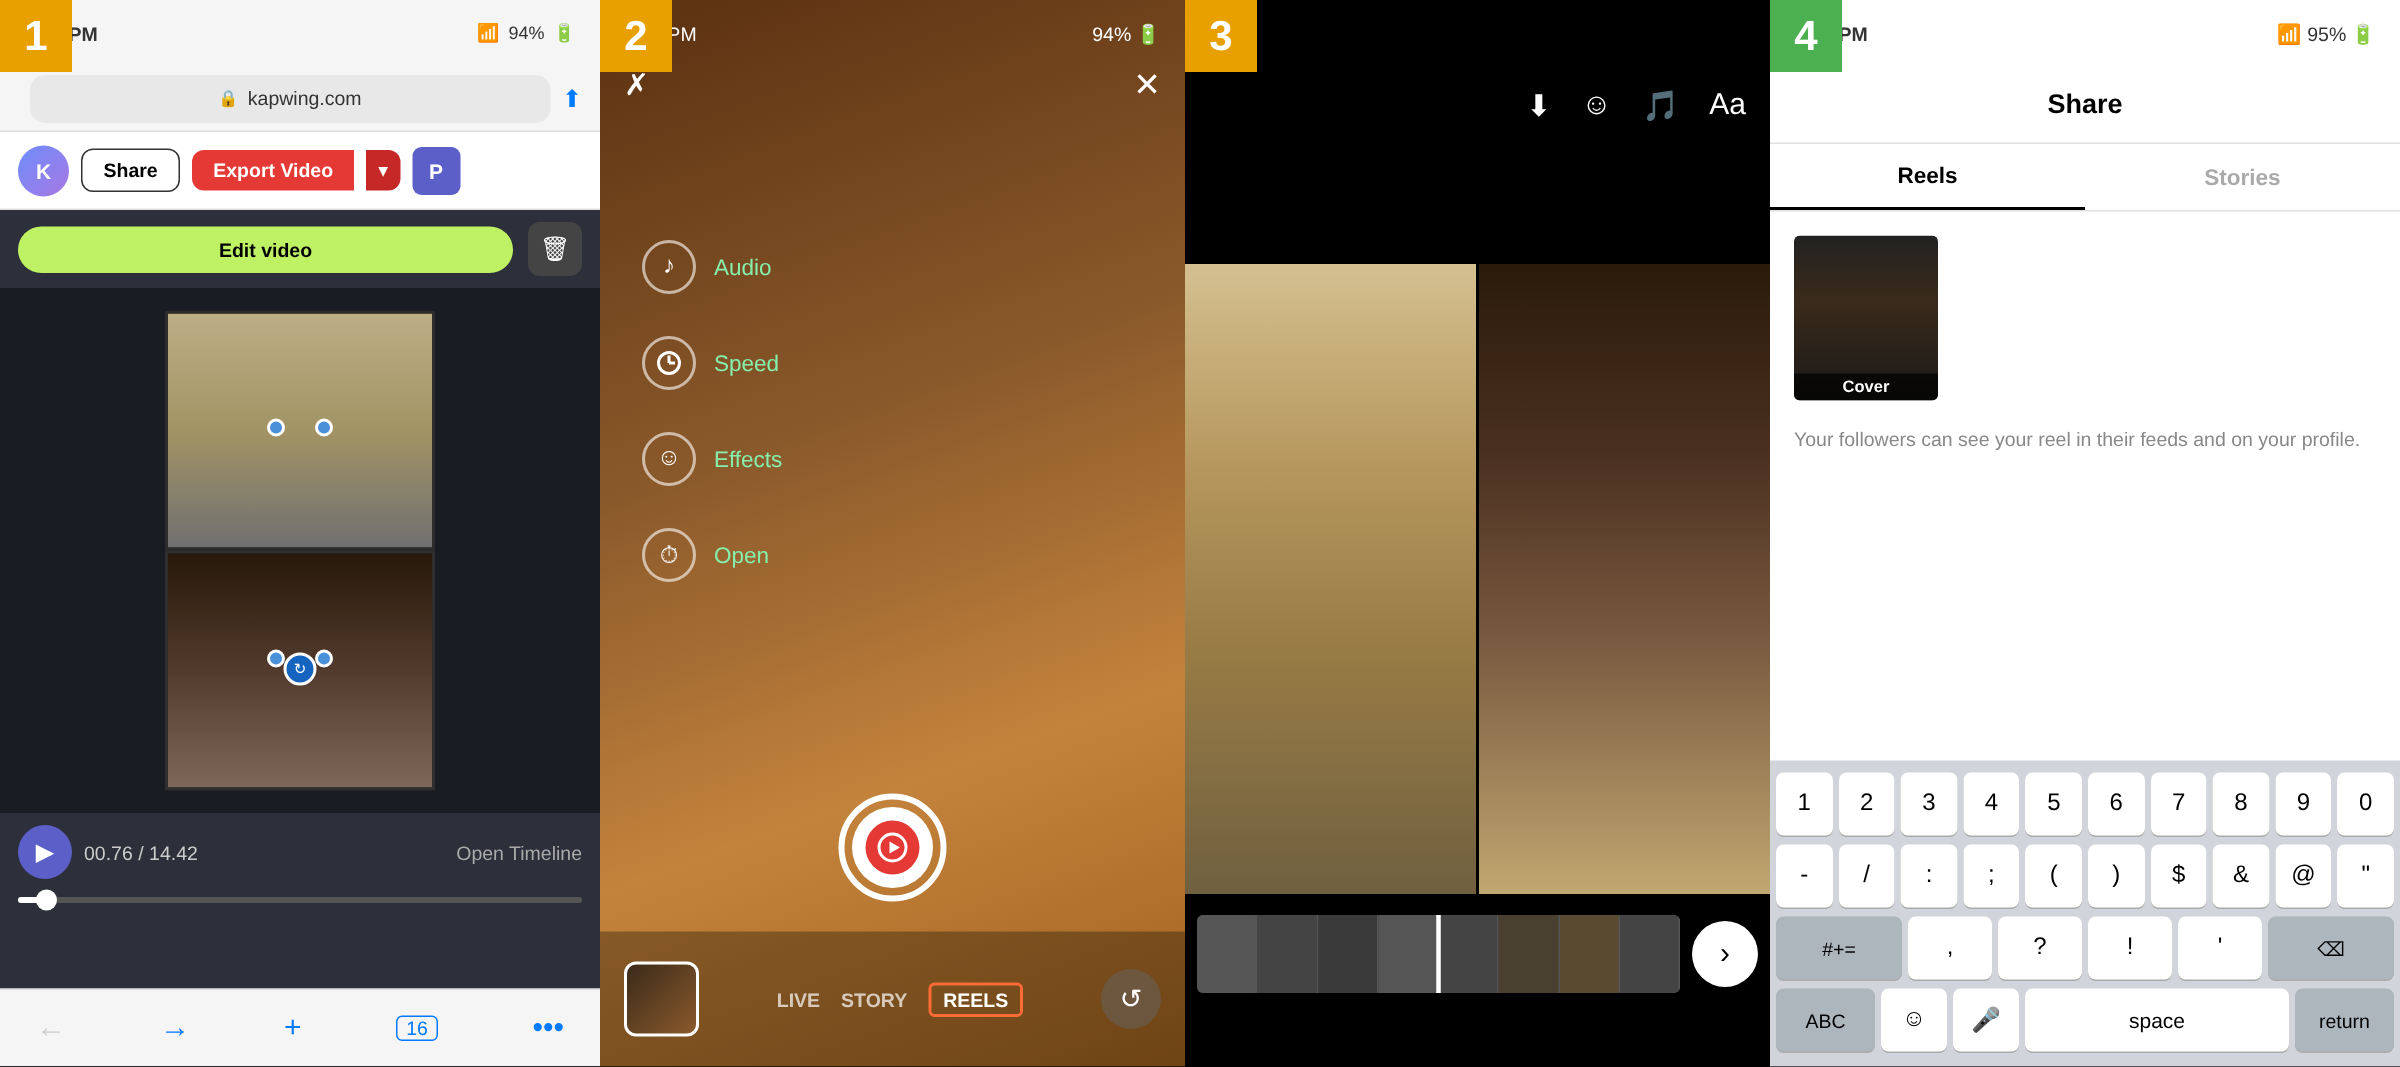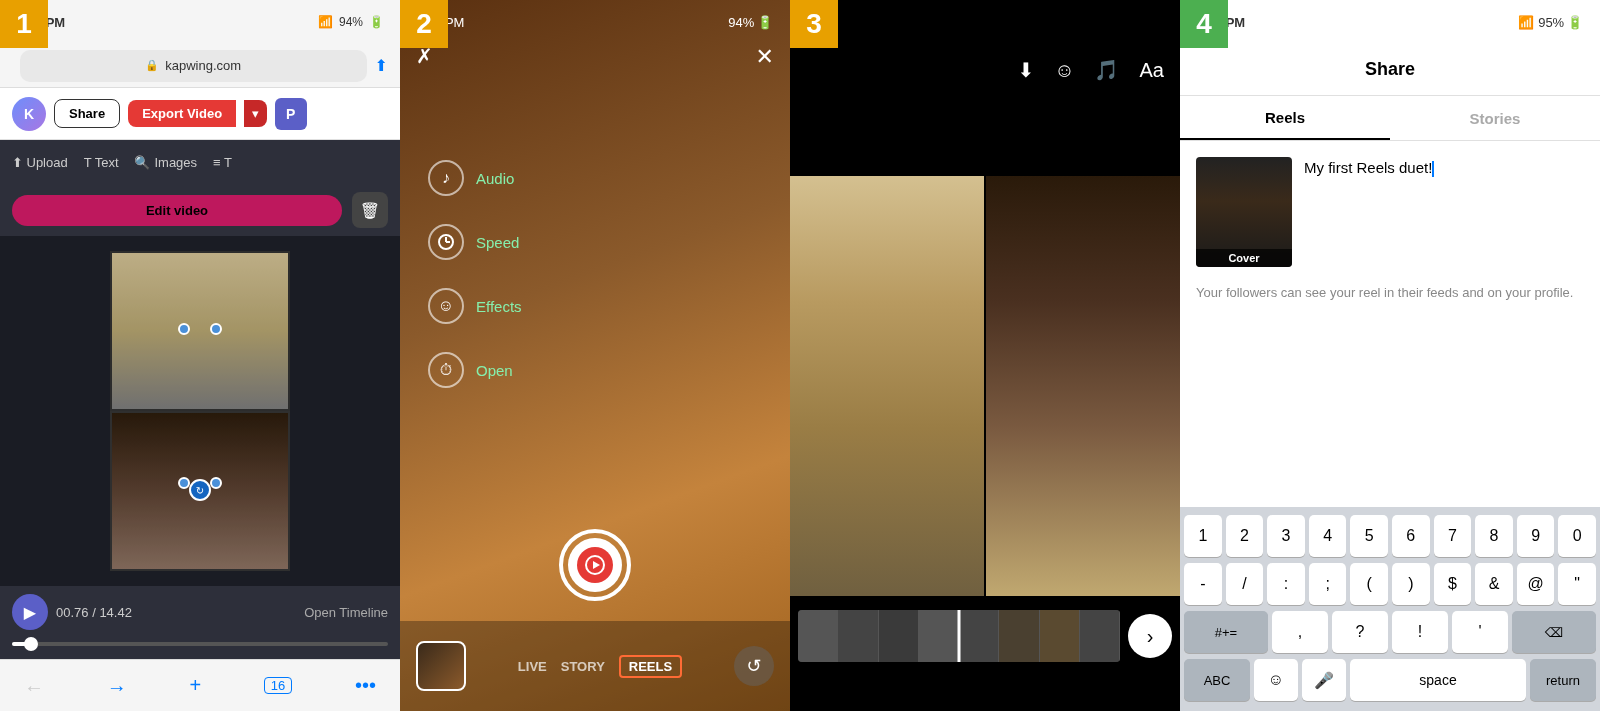--- a/index.html
+++ b/index.html
@@ -143,21 +143,21 @@
     }
     .p1-nav-item { display: flex; align-items: center; gap: 4px; cursor: pointer; }
     .p1-edit-bar {
       background: #2d2f3a;
       padding: 8px 12px;
       display: flex;
       align-items: center;
       gap: 10px;
     }
     .btn-edit-video {
-      background: #be185d;
+      background: #bef264;
       border: none;
       border-radius: 20px;
       padding: 8px 20px;
       font-size: 13px;
       font-weight: 600;
       cursor: pointer;
       flex: 1;
     }
     .btn-delete {
       width: 36px; height: 36px;
@@ -634,26 +634,20 @@
   </div>
 
   <div class="p1-toolbar">
     <div class="p1-avatar">K</div>
     <button class="btn-share">Share</button>
     <button class="btn-export">Export Video</button>
     <button class="btn-export-caret">▾</button>
     <button class="btn-p">P</button>
   </div>
 
-  <div class="p1-nav">
-    <span class="p1-nav-item">⬆ Upload</span>
-    <span class="p1-nav-item">T Text</span>
-    <span class="p1-nav-item">🔍 Images</span>
-    <span class="p1-nav-item">≡ T</span>
-  </div>
 
   <div class="p1-edit-bar">
     <button class="btn-edit-video">Edit video</button>
     <button class="btn-delete">🗑</button>
   </div>
 
   <div class="p1-canvas">
     <div class="canvas-inner">
       <div class="canvas-video-top" style="background: linear-gradient(180deg,#e8d5a3,#c8b57a,#888); opacity:0.8;"></div>
       <div class="canvas-video-bottom" style="background: linear-gradient(180deg,#2a1a0a,#5a4030,#8a7060); opacity:0.9;"></div>
@@ -820,25 +814,20 @@
       <span>Stories</span>
     </div>
   </div>
 
   <div class="p4-content">
     <div class="p4-cover-row">
       <div class="p4-cover-thumb">
         <div class="cover-thumb-img" style="background:linear-gradient(180deg,#222 0%,#3a2a1a 40%,#1a1a1a 100%);"></div>
         <div class="cover-label">Cover</div>
       </div>
-      <div class="p4-caption">
-        <span class="p4-caption-text">
-          <span>My first Reels duet!</span><span class="p4-caption-cursor"></span>
-        </span>
-      </div>
     </div>
     <div class="p4-followers-text">Your followers can see your reel in their feeds and on your profile.</div>
   </div>
 
   <div class="p4-keyboard">
 
     <div class="kb-row">
       <div class="kb-key">1</div>
       <div class="kb-key">2</div>
       <div class="kb-key">3</div>

